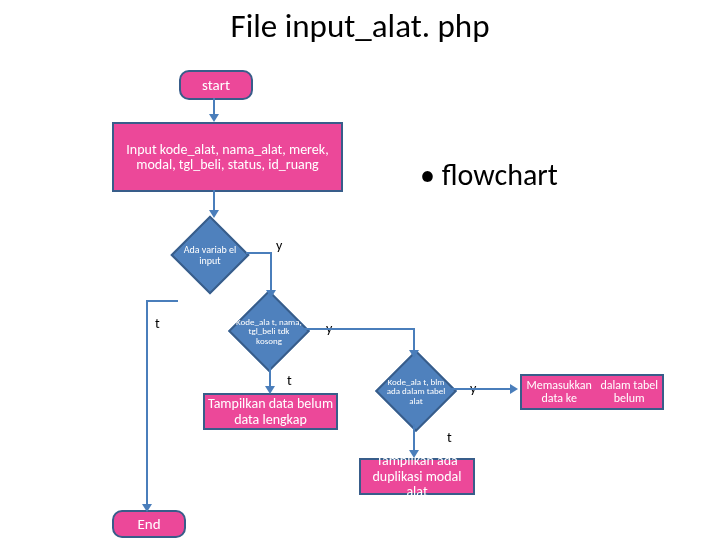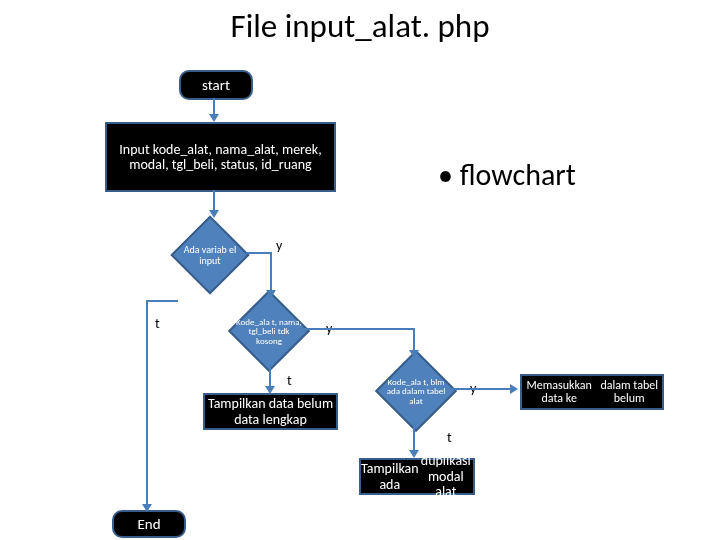--- a/index.html
+++ b/index.html
@@ -6,25 +6,25 @@
   body{
     width:720px;height:540px;
     font-family:"Calibri","Segoe UI",Arial,sans-serif;
     background:#fff;color:#000;position:relative;overflow:hidden;
   }
   .title{
     position:absolute;left:0;right:0;top:6px;
     text-align:center;font-size:33px;
   }
   .bullet{
-    position:absolute;left:438px;top:156px;font-size:30px;
+    position:absolute;left:420px;top:156px;font-size:30px;
   }
   .bullet::before{content:"• ";}
   .box{
-    position:absolute;background:#000000;border:2px solid #385d8a;
+    position:absolute;background:#ec4899;border:2px solid #385d8a;
     color:#fff;display:flex;align-items:center;justify-content:center;
     text-align:center;line-height:1.1;
   }
   .terminator{border-radius:10px;font-size:15px}
   .io{font-size:14px}
   .t-label,.y-label{position:absolute;font-size:14px;color:#000}
   .msg-box{font-size:14px}
   .msg-boxR{font-size:12px}
   
   .diamond{
@@ -53,21 +53,21 @@
 </style>
 </head>
 <body>
 
 <div class="title">File input_alat. php</div>
 <div class="bullet">flowchart</div>
 
 <div class="box terminator" style="left:179px;top:70px;width:70px;height:26px">start</div>
 <div class="box terminator" style="left:112px;top:510px;width:70px;height:24px">End</div>
 
-<div class="box io" style="left:105px;top:122px;width:215px;height:66px;padding:0 6px">Input  kode_alat, nama_alat, merek, modal, tgl_beli, status, id_ruang</div>
+<div class="box io" style="left:112px;top:122px;width:215px;height:66px;padding:0 6px">Input  kode_alat, nama_alat, merek, modal, tgl_beli, status, id_ruang</div>
 
 <div class="diamond" style="left:182px;top:227px;width:52px;height:52px">
   <span style="width:62px;font-size:10px">Ada variab el input</span>
 </div>
 <div class="y-label" style="left:276px;top:237px">y</div>
 <div class="t-label" style="left:155px;top:315px">t</div>
 
 <div class="diamond" style="left:240px;top:302px;width:54px;height:54px">
   <span style="width:66px;font-size:9px">Kode_ala t, nama, tgl_beli  tdk  kosong</span>
 </div>
@@ -78,21 +78,21 @@
   <span style="width:66px;font-size:9px">Kode_ala t, blm ada dalam tabel alat</span>
 </div>
 <div class="y-label" style="left:470px;top:380px">y</div>
 <div class="t-label" style="left:447px;top:429px">t</div>
 
 <div class="box msg-box" style="left:203px;top:393px;width:131px;height:33px;flex-direction:column">
   <div>Tampilkan data belum</div>
   <div>data lengkap</div>
 </div>
 
-<div class="box msg-box" style="left:359px;top:458px;width:112px;height:33px;flex-direction:row">
+<div class="box msg-box" style="left:359px;top:458px;width:112px;height:33px;flex-direction:column">
   <div>Tampilkan ada</div>
   <div>duplikasi modal alat</div>
 </div>
 
 <div class="box msg-boxR" style="left:520px;top:374px;width:140px;height:32px;flex-direction:row">
   <div>Memasukkan data ke</div>
   <div>dalam tabel belum</div>
 </div>
 
 <div class="arr v" style="left:213px;top:98px;height:18px"></div>

